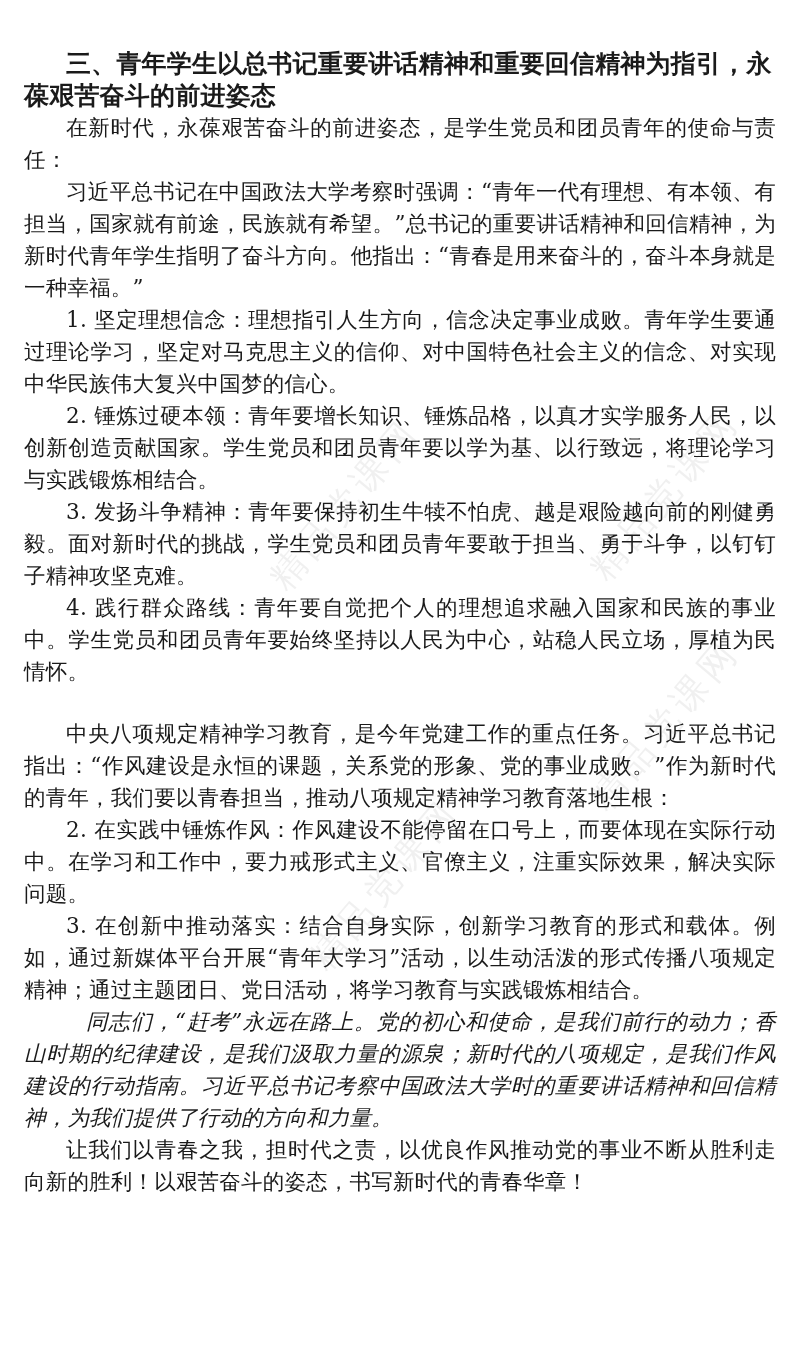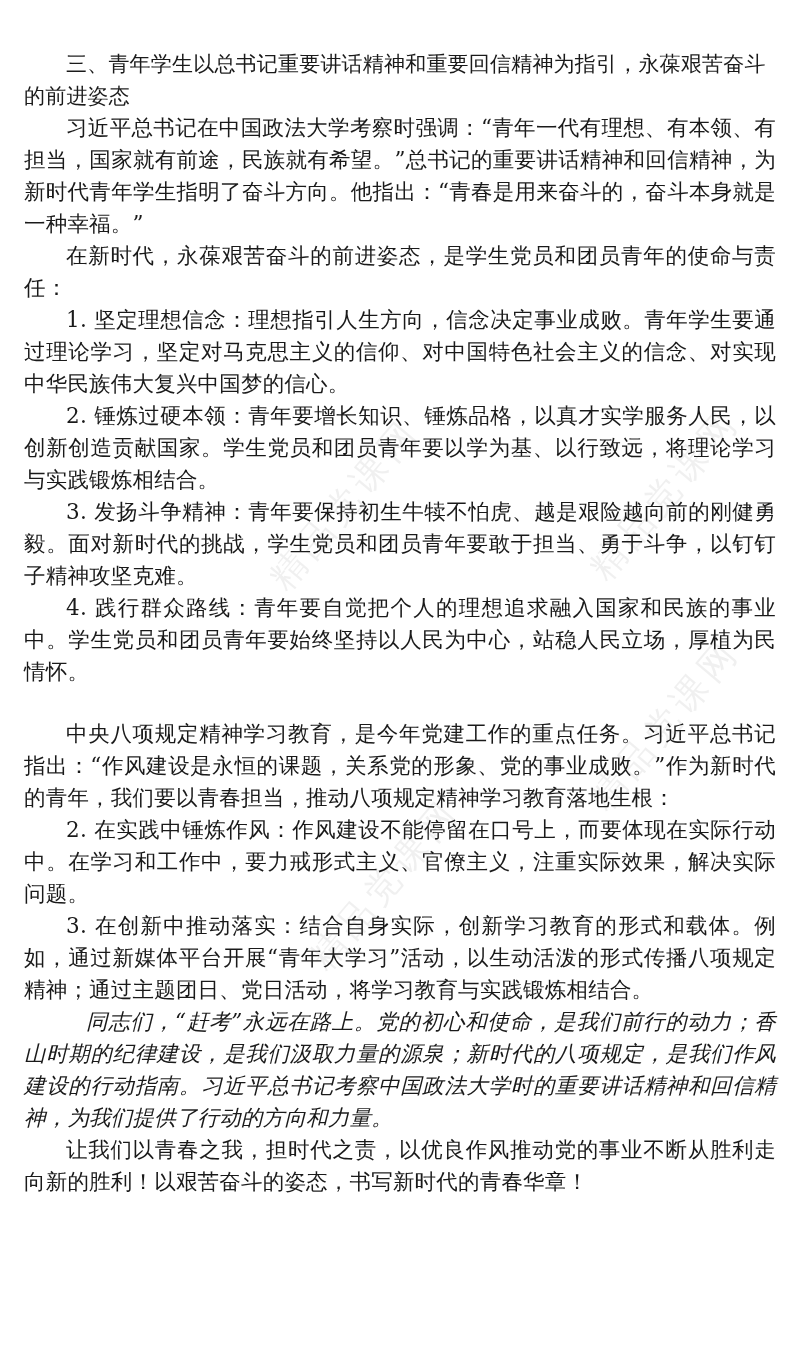--- a/index.html
+++ b/index.html
@@ -1,40 +1,40 @@
 <!DOCTYPE html>
 <html><head>
 <meta charset="utf-8">
 <style>
   html, body { margin: 0; padding: 0; background: #ffffff; }
   body { width: 800px; height: 1348px; position: relative; overflow: hidden;
          font-family: "DejaVu Serif", "Liberation Serif", serif; color: #1a1a1a; }
   .page { position: absolute; left: 24px; top: 48px; width: 752px; }
   .p { font-size: 21.5px; line-height: 32px; margin: 0; text-indent: 42px;
        text-align: justify; letter-spacing: 0.2px; }
-  .h { font-family: "DejaVu Sans", "Liberation Sans", sans-serif; font-weight: normal;
-       font-size: 21px; line-height: 32px; margin: 0; text-indent: 42px; letter-spacing: 0.2px; }
+  .h { font-family: "DejaVu Sans", "Liberation Sans", sans-serif; font-weight: bold;
+       font-size: 25px; line-height: 32px; margin: 0; text-indent: 42px; letter-spacing: 0.2px; }
   .gap { height: 30px; }
   .indent-extra { text-indent: 62px; font-style: italic; }
   .watermark { position: absolute; font-family: "DejaVu Sans", sans-serif; font-size: 36px;
                color: rgba(0,0,0,0.06); transform: rotate(-50deg); white-space: nowrap;
                pointer-events: none; letter-spacing: 6px; }
 </style>
 </head>
 <body>
 
 <div class="watermark" style="left:240px; top:480px;">精品党课网</div>
 <div class="watermark" style="left:560px; top:470px;">精品党课网</div>
 <div class="watermark" style="left:280px; top:860px;">精品党课网</div>
 <div class="watermark" style="left:560px; top:700px;">精品党课网</div>
 
 <div class="page">
   <p class="h">三、青年学生以总书记重要讲话精神和重要回信精神为指引，永葆艰苦奋斗的前进姿态</p>
+  <p class="p">在新时代，永葆艰苦奋斗的前进姿态，是学生党员和团员青年的使命与责任：</p>
   <p class="p">习近平总书记在中国政法大学考察时强调：“青年一代有理想、有本领、有担当，国家就有前途，民族就有希望。”总书记的重要讲话精神和回信精神，为新时代青年学生指明了奋斗方向。他指出：“青春是用来奋斗的，奋斗本身就是一种幸福。”</p>
-  <p class="p">在新时代，永葆艰苦奋斗的前进姿态，是学生党员和团员青年的使命与责任：</p>
   <p class="p">1. 坚定理想信念：理想指引人生方向，信念决定事业成败。青年学生要通过理论学习，坚定对马克思主义的信仰、对中国特色社会主义的信念、对实现中华民族伟大复兴中国梦的信心。</p>
   <p class="p">2. 锤炼过硬本领：青年要增长知识、锤炼品格，以真才实学服务人民，以创新创造贡献国家。学生党员和团员青年要以学为基、以行致远，将理论学习与实践锻炼相结合。</p>
   <p class="p">3. 发扬斗争精神：青年要保持初生牛犊不怕虎、越是艰险越向前的刚健勇毅。面对新时代的挑战，学生党员和团员青年要敢于担当、勇于斗争，以钉钉子精神攻坚克难。</p>
   <p class="p">4. 践行群众路线：青年要自觉把个人的理想追求融入国家和民族的事业中。学生党员和团员青年要始终坚持以人民为中心，站稳人民立场，厚植为民情怀。</p>
   <div class="gap"></div>
   <p class="p">中央八项规定精神学习教育，是今年党建工作的重点任务。习近平总书记指出：“作风建设是永恒的课题，关系党的形象、党的事业成败。”作为新时代的青年，我们要以青春担当，推动八项规定精神学习教育落地生根：</p>
   <p class="p">2. 在实践中锤炼作风：作风建设不能停留在口号上，而要体现在实际行动中。在学习和工作中，要力戒形式主义、官僚主义，注重实际效果，解决实际问题。</p>
   <p class="p">3. 在创新中推动落实：结合自身实际，创新学习教育的形式和载体。例如，通过新媒体平台开展“青年大学习”活动，以生动活泼的形式传播八项规定精神；通过主题团日、党日活动，将学习教育与实践锻炼相结合。</p>
   <p class="p indent-extra">同志们，“赶考”永远在路上。党的初心和使命，是我们前行的动力；香山时期的纪律建设，是我们汲取力量的源泉；新时代的八项规定，是我们作风建设的行动指南。习近平总书记考察中国政法大学时的重要讲话精神和回信精神，为我们提供了行动的方向和力量。</p>
   <p class="p">让我们以青春之我，担时代之责，以优良作风推动党的事业不断从胜利走向新的胜利！以艰苦奋斗的姿态，书写新时代的青春华章！</p>

